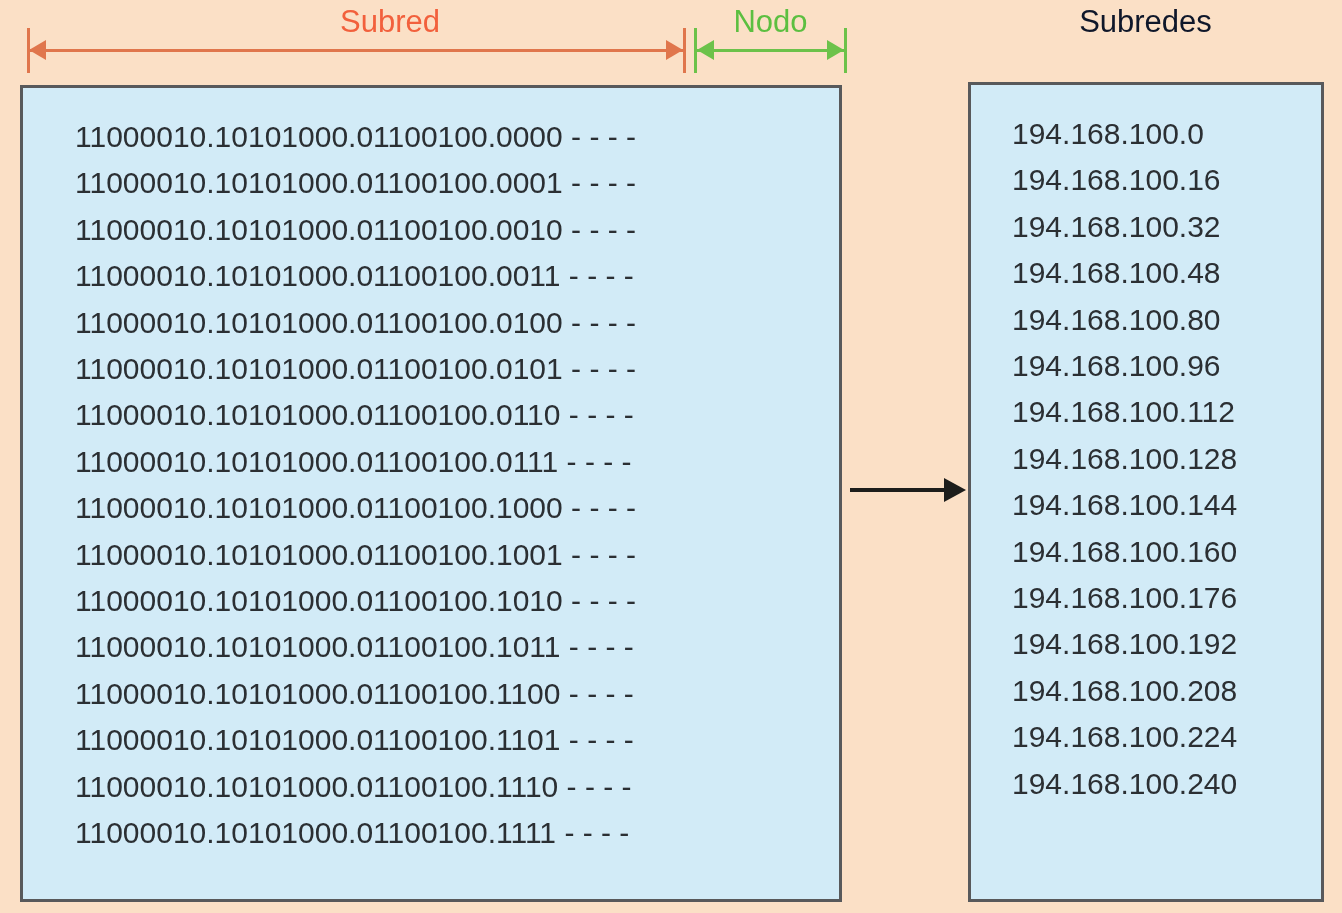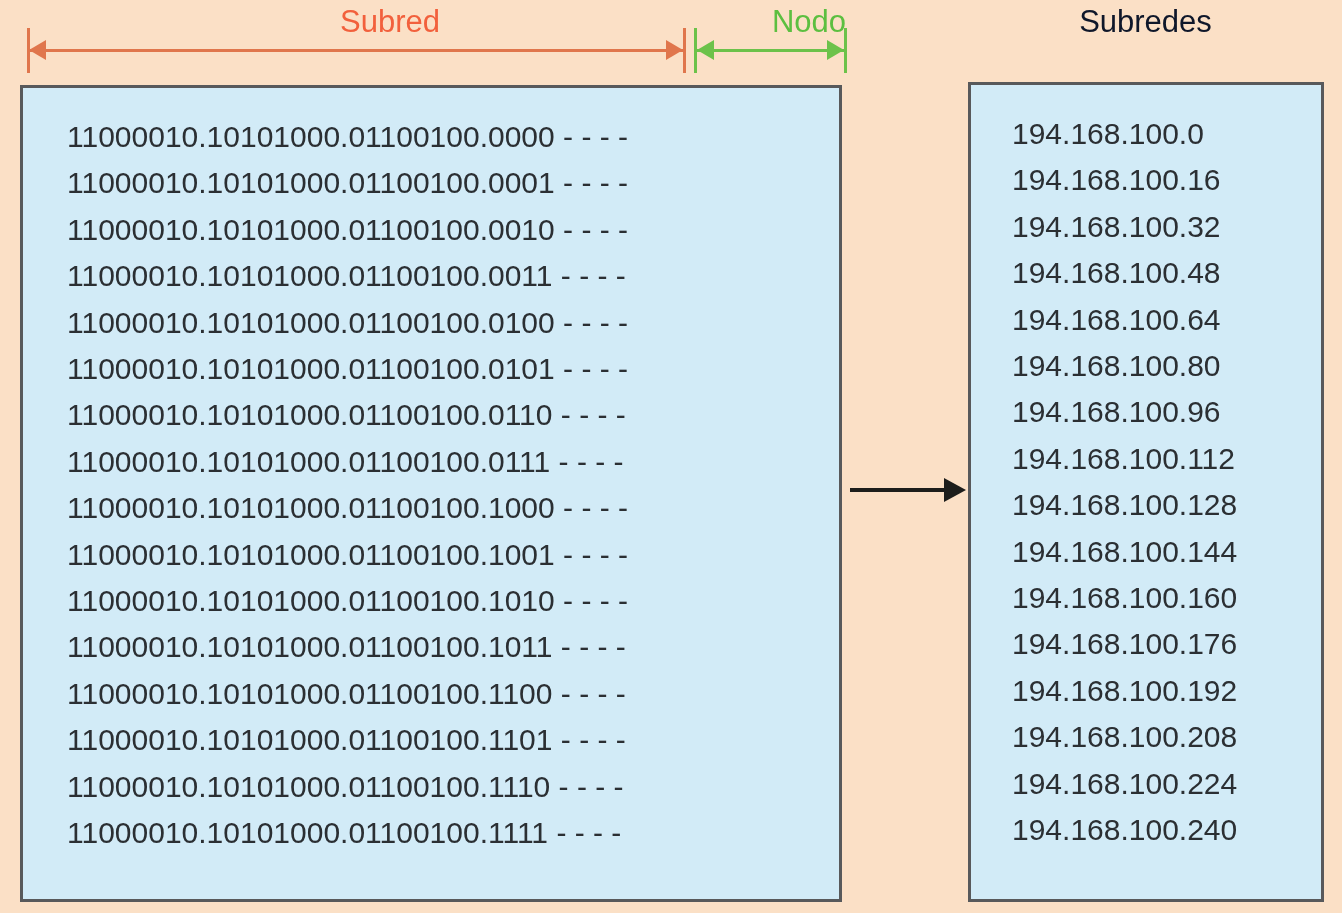--- a/index.html
+++ b/index.html
@@ -31,21 +31,21 @@
     top: 6px;
     width: 684px;
     text-align: center;
     color: #f2603c;
     padding-left: 48px;
   }
   #nodo-label {
     left: 695px;
     top: 6px;
     width: 151px;
-    text-align: right;
+    text-align: center;
     color: #5cbf40;
   }
 
   .tick {
     position: absolute;
     top: 28px;
     width: 3px;
     height: 45px;
   }
   .tick.orange { background: #e0764c; }
@@ -133,20 +133,21 @@
   .rows {
     position: absolute;
     left: 0;
     top: 0;
     width: 100%;
     height: 100%;
     box-sizing: border-box;
   }
   #binary-rows {
     padding: 26px 0 0 44px;
+    margin-left: 8px;
   }
   #subnet-rows {
     padding: 26px 0 0 41px;
   }
 
   .row {
     font-size: 30px;
     line-height: 46.4px;
     color: #2b2f33;
     white-space: pre;
@@ -218,21 +219,20 @@
 
   <div id="connector-line"></div>
   <div id="connector-head"></div>
 
   <div class="panel" id="subnet-panel">
     <div class="rows" id="subnet-rows">
       <div class="row">194.168.100.0</div>
       <div class="row">194.168.100.16</div>
       <div class="row">194.168.100.32</div>
       <div class="row">194.168.100.48</div>
-      <div class="row">194.168.100.64</div>
       <div class="row">194.168.100.80</div>
       <div class="row">194.168.100.96</div>
       <div class="row">194.168.100.112</div>
       <div class="row">194.168.100.128</div>
       <div class="row">194.168.100.144</div>
       <div class="row">194.168.100.160</div>
       <div class="row">194.168.100.176</div>
       <div class="row">194.168.100.192</div>
       <div class="row">194.168.100.208</div>
       <div class="row">194.168.100.224</div>

